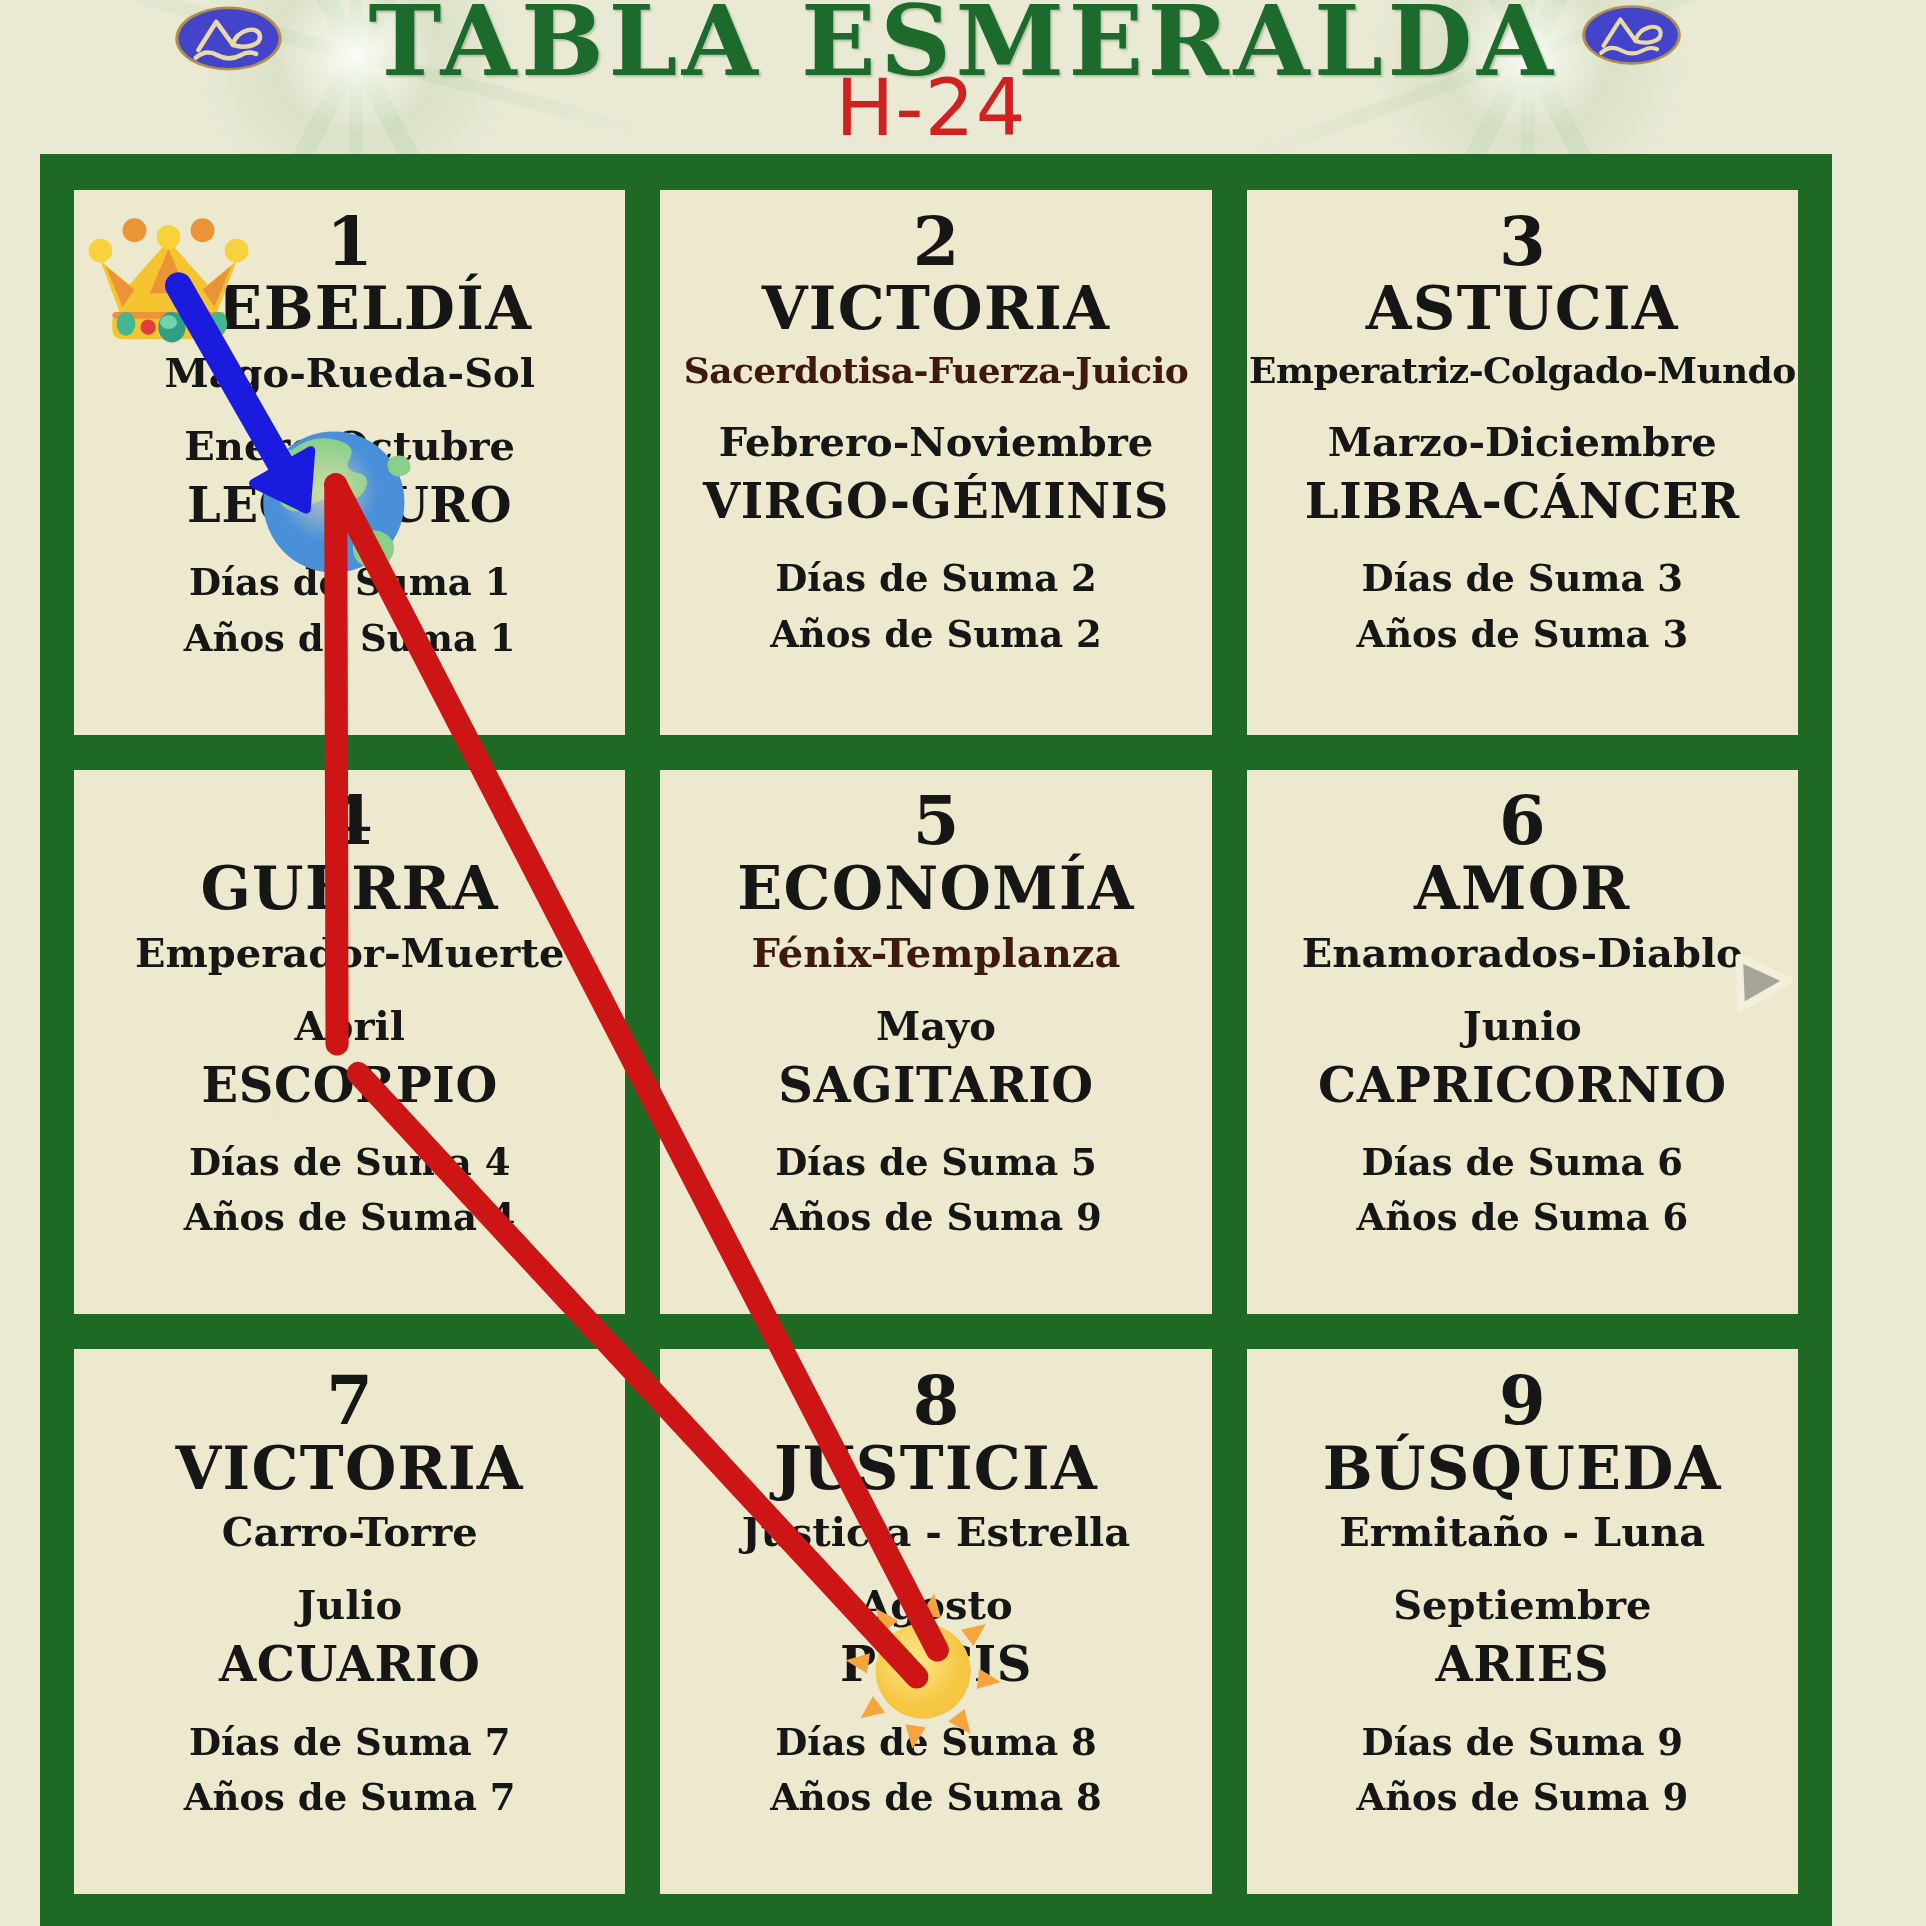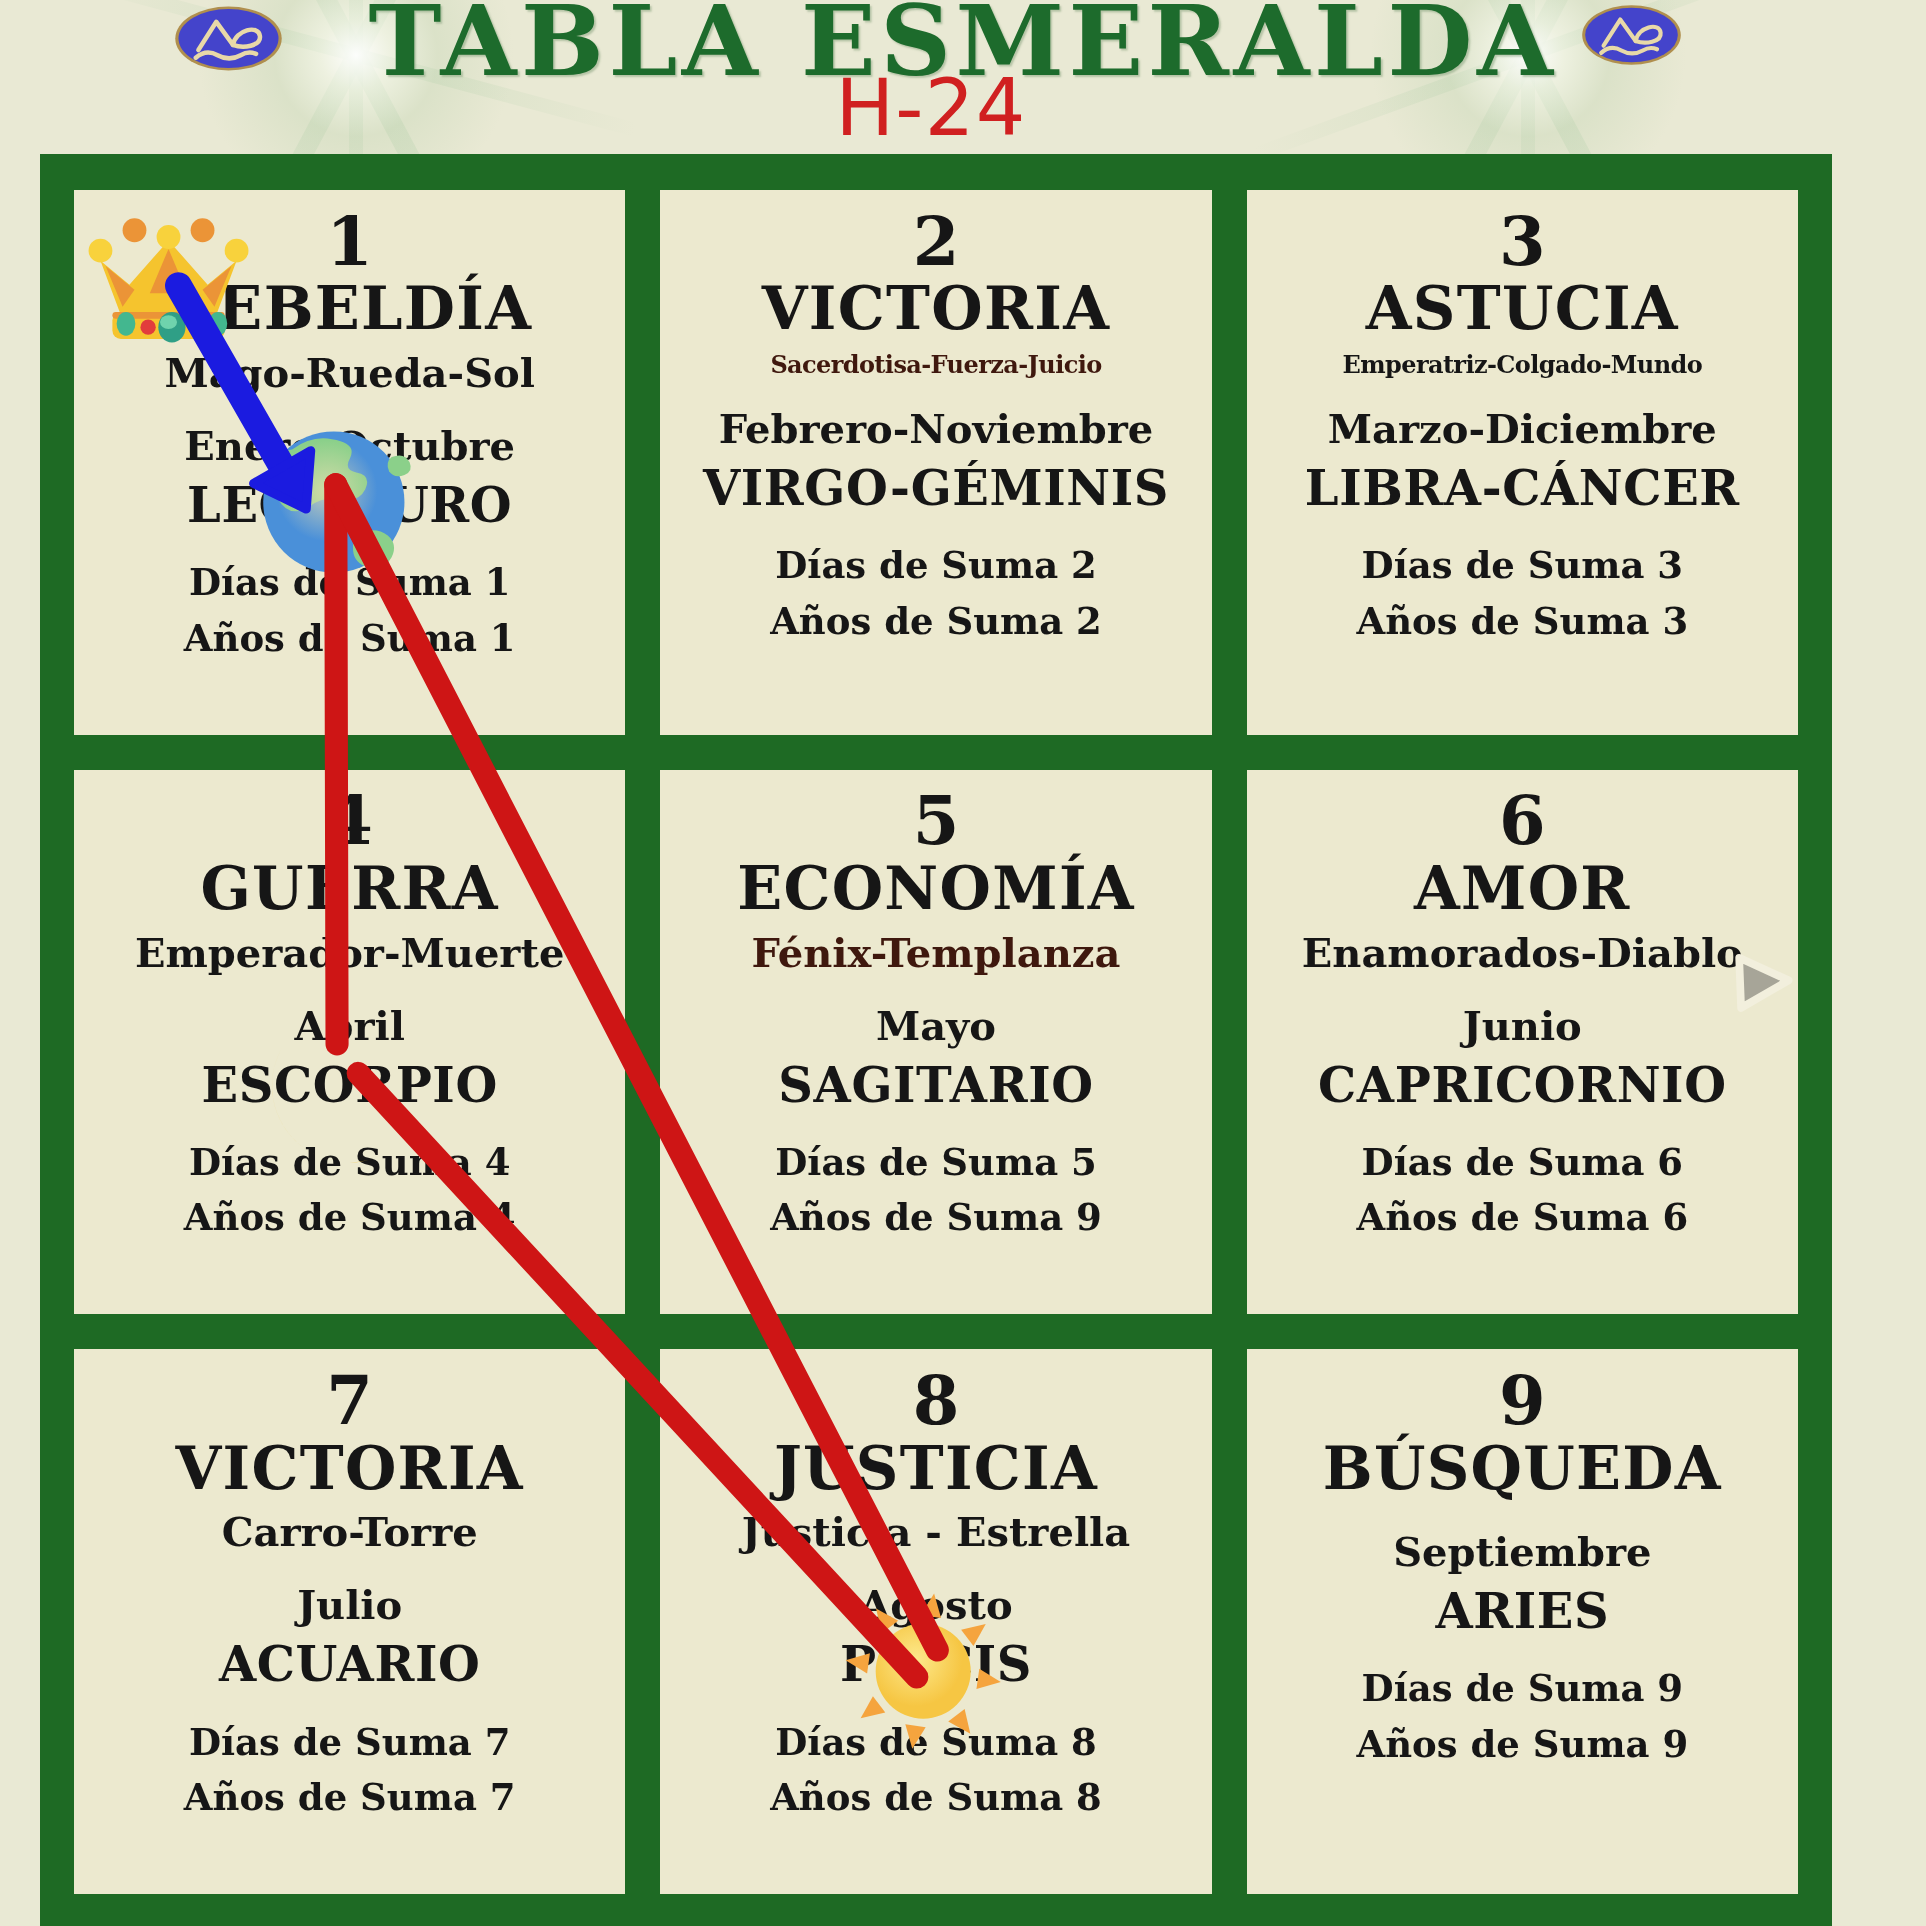--- a/index.html
+++ b/index.html
@@ -45,21 +45,21 @@
     gap:35px;
   }
   .cell{
     background:#ece9cf;
     display:flex;flex-direction:column;align-items:center;
     text-align:center;overflow:hidden;color:#161616;
   }
   .cell-number{font-size:67px;font-weight:bold;margin-top:16.7px;line-height:1.05;}
   .cell-title{font-size:59px;font-weight:bold;letter-spacing:1.3px;line-height:1.05;margin-top:1.3px;}
   .cell-cards{font-size:40px;font-weight:bold;margin-top:11.6px;line-height:1.05;white-space:nowrap;}
-  .cell-cards.tight{font-size:24px;letter-spacing:-0.6px;}
+  .cell-cards.tight{font-size:36px;letter-spacing:-0.6px;}
   .cell-cards.maroon{color:#3f180e;}
   .cell-month{font-size:40px;font-weight:bold;margin-top:31px;line-height:1.05;}
   .cell-zodiac{font-size:48px;font-weight:bold;letter-spacing:0.6px;margin-top:13px;line-height:1.05;}
   .cell-sum{font-size:37px;font-weight:bold;margin-top:33px;line-height:1.05;}
   .cell-sum + .cell-sum{margin-top:16.7px;}
   
   .overlay{position:absolute;left:0;top:0;width:1926px;height:1926px;pointer-events:none;}
 </style>
 </head>
 <body>
@@ -182,20 +182,21 @@
     <div class="cell-cards">Justicia - Estrella</div>
     <div class="cell-month">Agosto</div>
     <div class="cell-zodiac">PISCIS</div>
     <div class="cell-sum">Días de Suma 8</div>
     <div class="cell-sum">Años de Suma 8</div>
   </div>
 
   <div class="cell">
     <div class="cell-number">9</div>
     <div class="cell-title">BÚSQUEDA</div>
+    <div class="cell-cards">Ermitaño - Luna</div>
     <div class="cell-month">Septiembre</div>
     <div class="cell-zodiac">ARIES</div>
     <div class="cell-sum">Días de Suma 9</div>
     <div class="cell-sum">Años de Suma 9</div>
   </div>
 
 </div>
 
 <svg class="overlay" viewBox="0 0 3000 3000">
   <defs>

